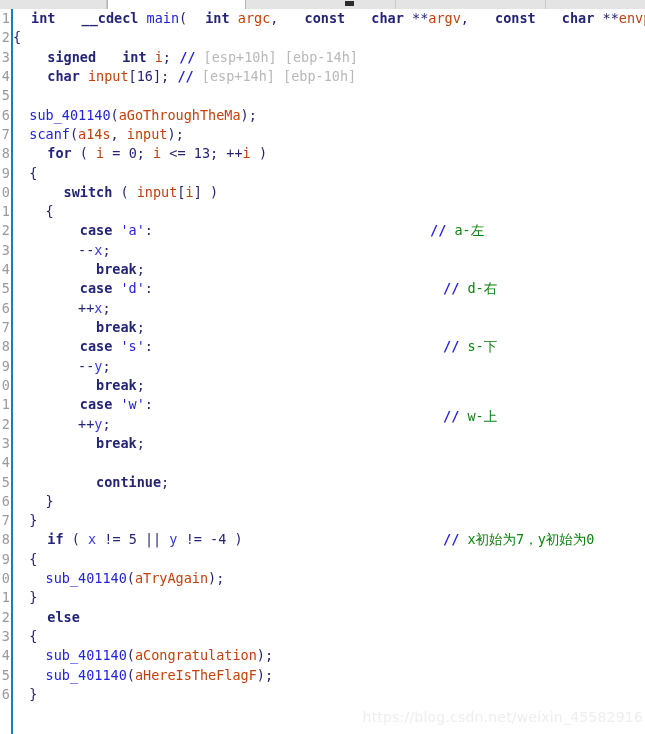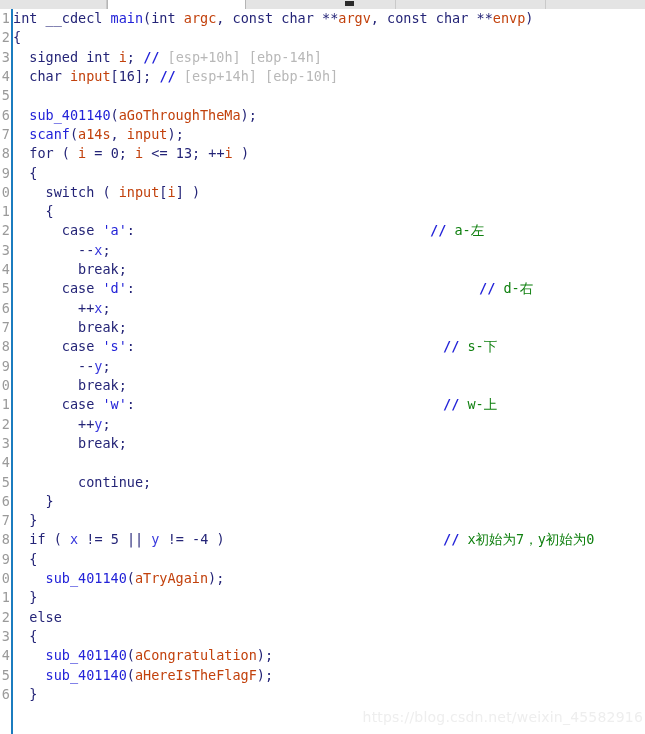--- a/index.html
+++ b/index.html
@@ -86,21 +86,21 @@
     left: 13px; top: 0;
     white-space: pre;
   }
   .cmt-col {
     position: absolute;
     left: 443px; top: 0;
     white-space: pre;
   }
 
   
-  .kw   { color: #242477; font-weight: normal; }   
+  .kw   { color: #242477; font-weight: bold; padding-left: 18px; }   
   .pln  { color: #242477; }                      
   .fn   { color: #2222d8; font-weight: normal; }   
   .loc  { color: #c2410c; }                      
   .var  { color: #3838dd; }                      
   .num  { color: #242477; }                      
   .chr  { color: #2222d8; }                      
   .dim  { color: #b8b8b8; }                      
   .cmtslash { color: #2222d8; font-weight: bold; }
   .cmt  { color: #108010; }                      
   .cjk  { font-family: "DejaVu Sans", sans-serif; }
@@ -139,27 +139,27 @@
       <div class="row"><span class="lnum">5</span><span class="code"></span></div>
       <div class="row"><span class="lnum">6</span><span class="code">  <span class="fn">sub_401140</span><span class="pln">(</span><span class="loc">aGoThroughTheMa</span><span class="pln">)</span><span class="pln">;</span></span></div>
       <div class="row"><span class="lnum">7</span><span class="code">  <span class="fn">scanf</span><span class="pln">(</span><span class="loc">a14s</span><span class="pln">,</span> <span class="loc">input</span><span class="pln">)</span><span class="pln">;</span></span></div>
       <div class="row"><span class="lnum">8</span><span class="code">  <span class="kw">for</span> <span class="pln">(</span> <span class="loc">i</span> <span class="pln">=</span> <span class="num">0</span><span class="pln">;</span> <span class="loc">i</span> <span class="pln">&lt;</span><span class="pln">=</span> <span class="num">13</span><span class="pln">;</span> <span class="pln">+</span><span class="pln">+</span><span class="loc">i</span> <span class="pln">)</span></span></div>
       <div class="row"><span class="lnum">9</span><span class="code">  <span class="pln">{</span></span></div>
       <div class="row"><span class="lnum">0</span><span class="code">    <span class="kw">switch</span> <span class="pln">(</span> <span class="loc">input</span><span class="pln">[</span><span class="loc">i</span><span class="pln">]</span> <span class="pln">)</span></span></div>
       <div class="row"><span class="lnum">1</span><span class="code">    <span class="pln">{</span></span></div>
       <div class="row"><span class="lnum">2</span><span class="code">      <span class="kw">case</span> <span class="chr">'a'</span><span class="pln">:</span></span><span class="cmt-col" style="left: 430px;"><span class="cmtslash">//</span><span class="cmt"> a-<span class="cjk">左</span></span></span></div>
       <div class="row"><span class="lnum">3</span><span class="code">        <span class="pln">-</span><span class="pln">-</span><span class="var">x</span><span class="pln">;</span></span></div>
       <div class="row"><span class="lnum">4</span><span class="code">        <span class="kw">break</span><span class="pln">;</span></span></div>
-      <div class="row"><span class="lnum">5</span><span class="code">      <span class="kw">case</span> <span class="chr">'d'</span><span class="pln">:</span></span><span class="cmt-col" style="left: 443px; margin-left: 36px;"><span class="cmtslash">//</span><span class="cmt"> d-<span class="cjk">右</span></span></span></div>
+      <div class="row"><span class="lnum">5</span><span class="code">      <span class="kw">case</span> <span class="chr">'d'</span><span class="pln">:</span></span><span class="cmt-col" style="left: 443px;"><span class="cmtslash">//</span><span class="cmt"> d-<span class="cjk">右</span></span></span></div>
       <div class="row"><span class="lnum">6</span><span class="code">        <span class="pln">+</span><span class="pln">+</span><span class="var">x</span><span class="pln">;</span></span></div>
       <div class="row"><span class="lnum">7</span><span class="code">        <span class="kw">break</span><span class="pln">;</span></span></div>
       <div class="row"><span class="lnum">8</span><span class="code">      <span class="kw">case</span> <span class="chr">'s'</span><span class="pln">:</span></span><span class="cmt-col" style="left: 443px; text-align: center;"><span class="cmtslash">//</span><span class="cmt"> s-<span class="cjk">下</span></span></span></div>
       <div class="row"><span class="lnum">9</span><span class="code">        <span class="pln">-</span><span class="pln">-</span><span class="var">y</span><span class="pln">;</span></span></div>
       <div class="row"><span class="lnum">0</span><span class="code">        <span class="kw">break</span><span class="pln">;</span></span></div>
-      <div class="row"><span class="lnum">1</span><span class="code">      <span class="kw">case</span> <span class="chr">'w'</span><span class="pln">:</span></span><span class="cmt-col" style="left: 443px;"><span class="cmtslash">//</span><span class="cmt"> w-<span class="cjk">上</span></span></span></div>
+      <div class="row"><span class="lnum">1</span><span class="code">      <span class="kw">case</span> <span class="chr">'w'</span><span class="pln">:</span></span><span class="cmt-col" style="left: 443px; margin-top: 12px;"><span class="cmtslash">//</span><span class="cmt"> w-<span class="cjk">上</span></span></span></div>
       <div class="row"><span class="lnum">2</span><span class="code">        <span class="pln">+</span><span class="pln">+</span><span class="var">y</span><span class="pln">;</span></span></div>
       <div class="row"><span class="lnum">3</span><span class="code">        <span class="kw">break</span><span class="pln">;</span></span></div>
       <div class="row"><span class="lnum">4</span></div>
       <div class="row"><span class="lnum">5</span><span class="code">        <span class="kw">continue</span><span class="pln">;</span></span></div>
       <div class="row"><span class="lnum">6</span><span class="code">    <span class="pln">}</span></span></div>
       <div class="row"><span class="lnum">7</span><span class="code">  <span class="pln">}</span></span></div>
       <div class="row"><span class="lnum">8</span><span class="code">  <span class="kw">if</span> <span class="pln">(</span> <span class="var">x</span> <span class="pln">!</span><span class="pln">=</span> <span class="num">5</span> <span class="pln">|</span><span class="pln">|</span> <span class="var">y</span> <span class="pln">!</span><span class="pln">=</span> <span class="pln">-</span><span class="num">4</span> <span class="pln">)</span></span><span class="cmt-col" style="left: 443px;"><span class="cmtslash">//</span><span class="cmt"> x<span class="cjk">初始为</span>7<span class="cjk">，</span>y<span class="cjk">初始为</span>0</span></span></div>
       <div class="row"><span class="lnum">9</span><span class="code">  <span class="pln">{</span></span></div>
       <div class="row"><span class="lnum">0</span><span class="code">    <span class="fn">sub_401140</span><span class="pln">(</span><span class="loc">aTryAgain</span><span class="pln">)</span><span class="pln">;</span></span></div>
       <div class="row"><span class="lnum">1</span><span class="code">  <span class="pln">}</span></span></div>

